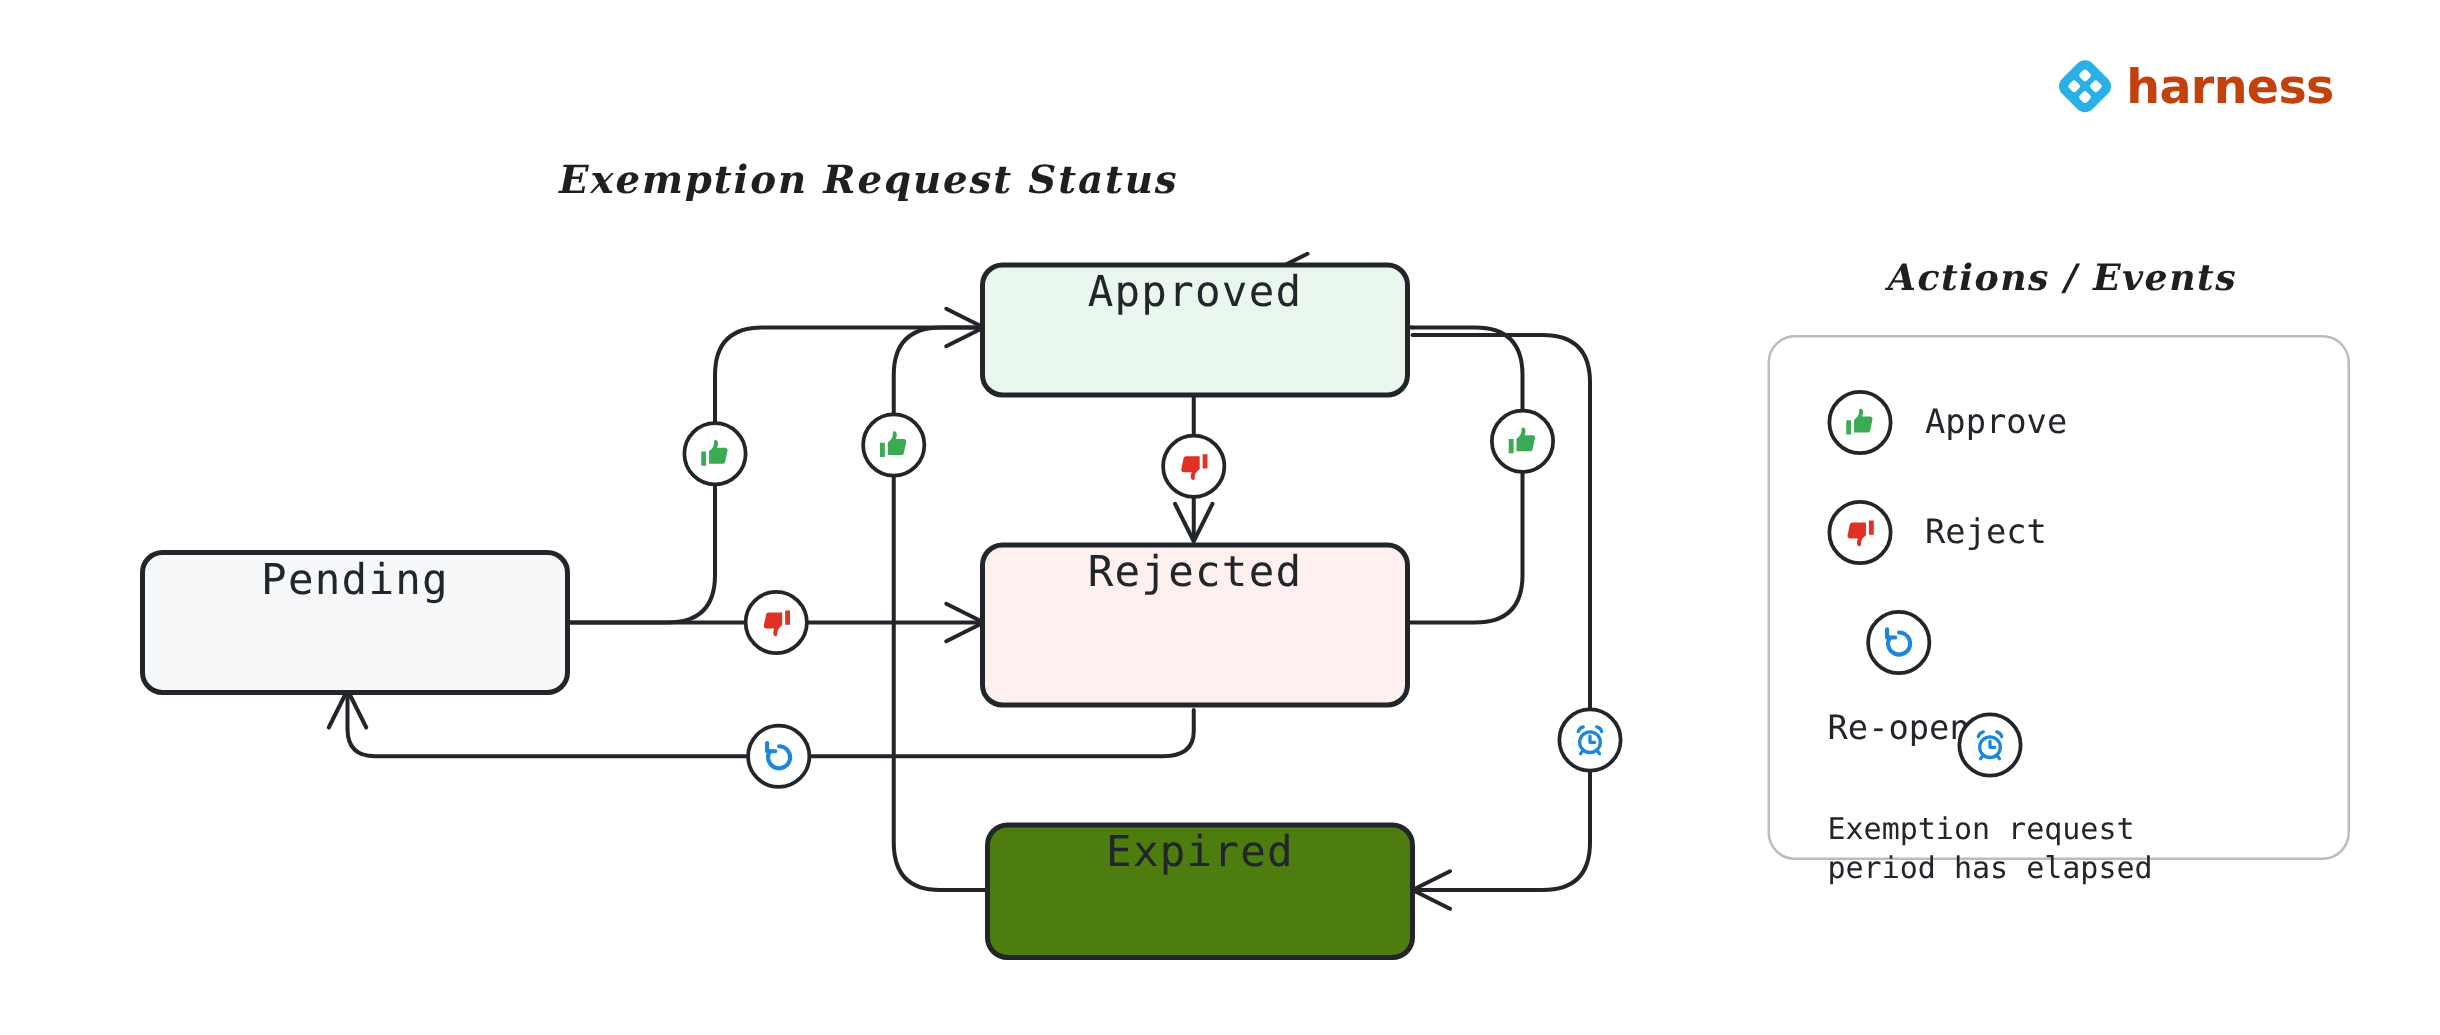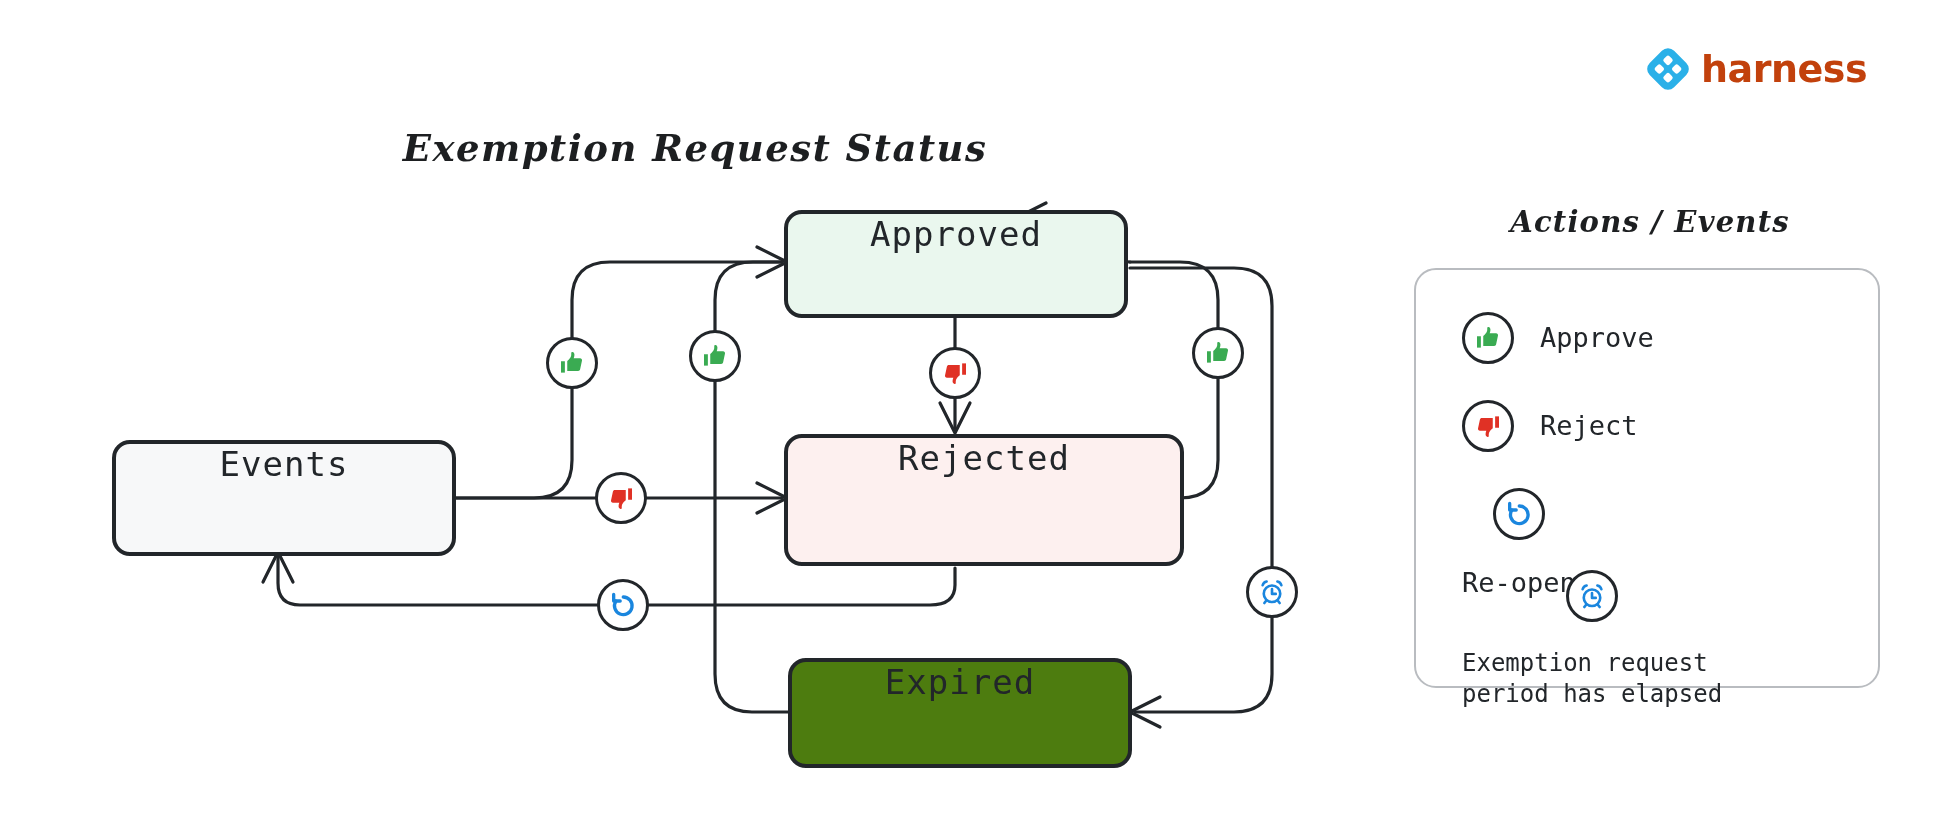--- a/index.html
+++ b/index.html
@@ -45,21 +45,21 @@
     font-style: italic;
     font-weight: 700;
     color: #1d1f21;
   }
   #diagram-title {
     position: absolute;
     left: 0;
     top: 126px;
     width: 1390px;
     text-align: center;
-    font-size: 37px;
+    font-size: 31px;
     letter-spacing: 1.5px;
   }
   #legend-title {
     position: absolute;
     left: 1390px;
     top: 205px;
     width: 520px;
     text-align: center;
     font-size: 29px;
     letter-spacing: 1.2px;
@@ -223,28 +223,28 @@
     <path class="arrowhead" d="M 1160 697 L 1130 712 L 1160 727"></path>
 
     <path class="edge" d="M 1110 228 Q 1110 218 1092 218 L 1020 218"></path>
     <path class="arrowhead" d="M 1046 203 L 1016 218 L 1046 233"></path>
 
     <path class="edge" d="M 955 568 L 955 585 Q 955 605 930 605 L 300 605 Q 278 605 278 583 L 278 556"></path>
     <path class="arrowhead" d="M 263 582 L 278 552 L 293 582"></path>
   </svg>
 
   <div class="node" id="node-pending" style="left:112px; top:440px; width:344px; height:116px; background:#f7f8f9;">
-    <span>Events</span>
+    <span>Pending</span>
   </div>
 
   <div class="node" id="node-approved" style="left:784px; top:210px; width:344px; height:108px; background:#eaf7ee;">
     <span>Approved</span>
   </div>
 
-  <div class="node" id="node-rejected" style="left:784px; top:434px; width:400px; height:132px; background:#fdf0ef;">
+  <div class="node" id="node-rejected" style="left:784px; top:434px; width:344px; height:132px; background:#fdf0ef;">
     <span>Rejected</span>
   </div>
 
   <div class="node" id="node-expired" style="left:788px; top:658px; width:344px; height:110px; background:#4d7c0f;">
     <span>Expired</span>
   </div>
 
   <div class="badge" style="left:546px; top:337px;">
     <svg width="30" height="30" viewBox="0 0 24 24" fill="#3aab52">
       <use href="#sym-thumbs-up"></use>

